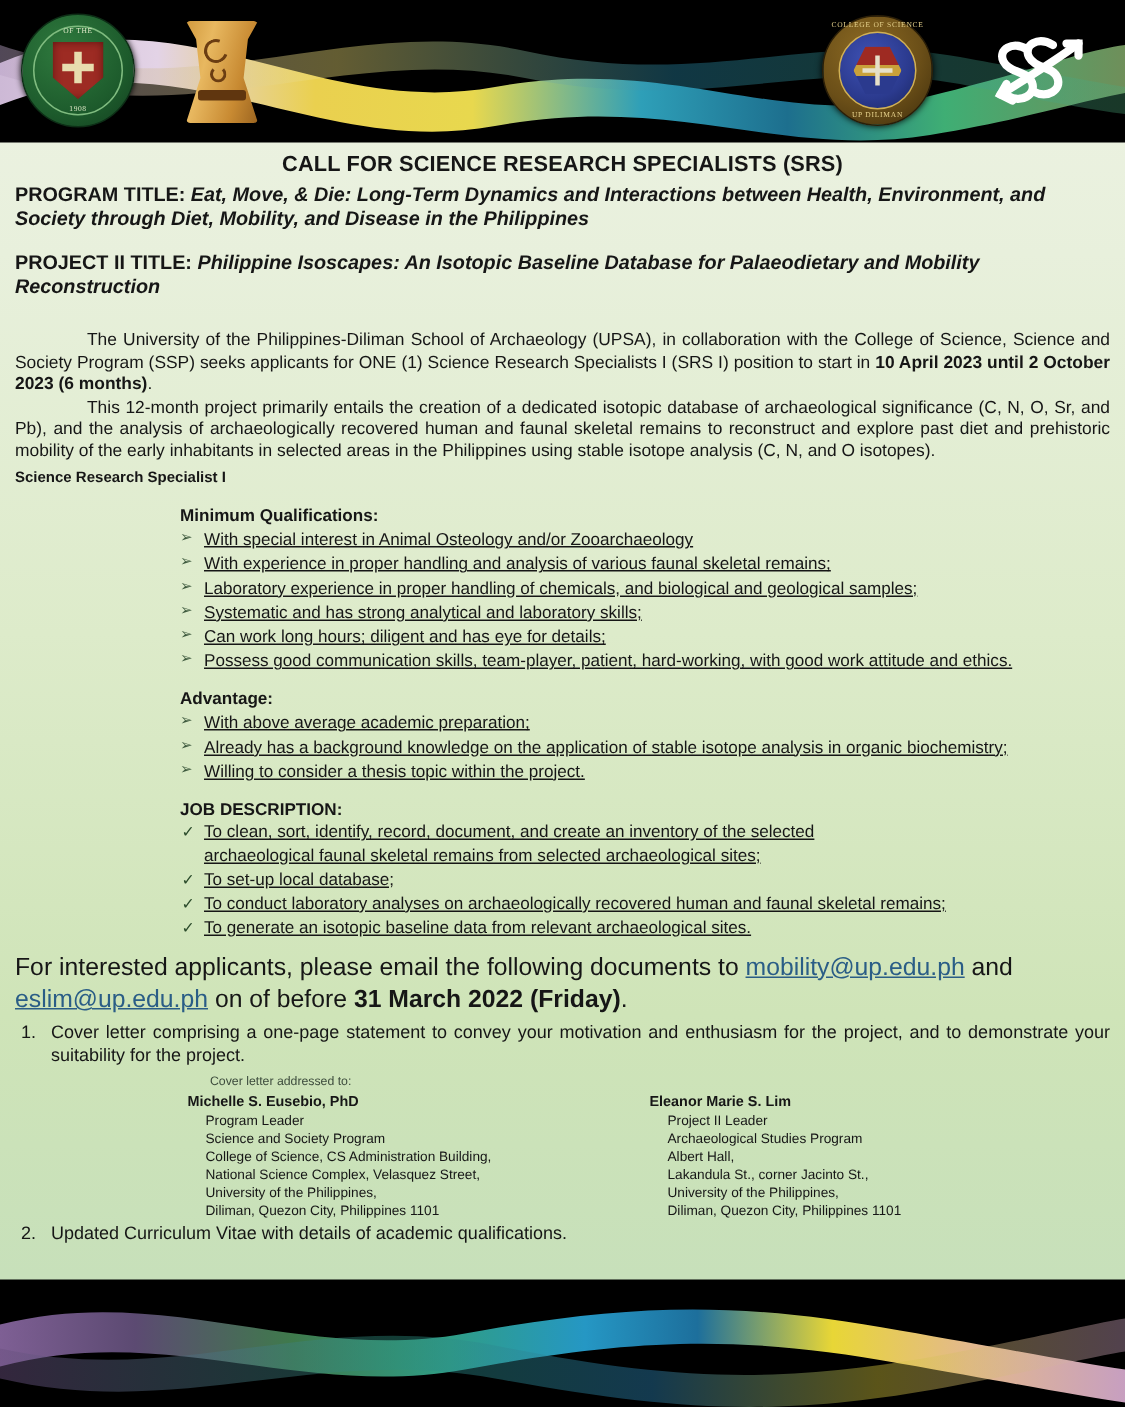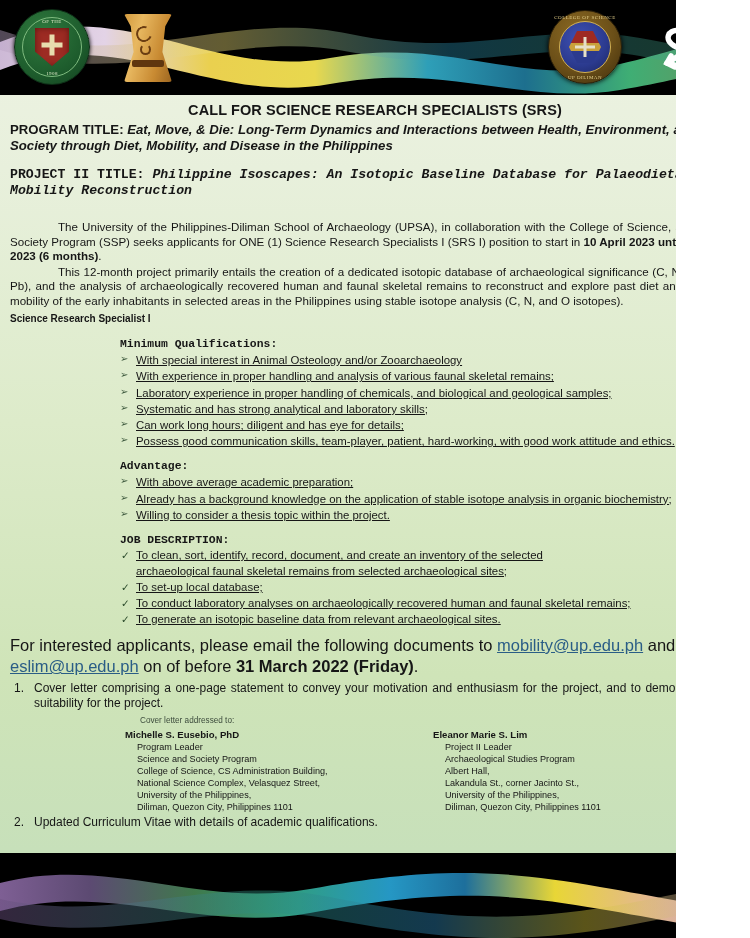--- a/index.html
+++ b/index.html
@@ -6,21 +6,21 @@
 
   html, body {
     width: 750px;
     height: 938px;
     overflow: hidden;
     font-family: "Liberation Sans", sans-serif;
   }
 
   #page {
     position: relative;
-    width: 676px;
+    width: 750px;
     height: 938px;
     background: linear-gradient(to bottom, #eef3e4 0%, #e8f0dc 18%, #ddebca 45%, #cfe4b8 72%, #c3debb 100%);
     overflow: hidden;
   }
 
   
   .banner {
     position: absolute;
     left: 0;
     width: 750px;
@@ -210,21 +210,20 @@
     font-weight: bold;
     margin: 5px 0 3px 0;
   }
 
   
   .block { padding-left: 110px; }
   .block-head {
     font-size: 11.4px;
     font-weight: bold;
     margin-bottom: 2px;
-    font-family: Liberation Mono, monospace;
   }
   ul.arrows, ul.checks { list-style: none; }
   ul.arrows li, ul.checks li {
     font-size: 11.4px;
     line-height: 1.42;
     position: relative;
     padding-left: 16px;
     text-decoration: underline;
   }
   ul.arrows li::before {
@@ -361,21 +360,21 @@
   </div>
 
   <div id="doc">
 
     <div class="h-title">CALL FOR SCIENCE RESEARCH SPECIALISTS (SRS)</div>
 
     <div class="line-bold">
       <span>PROGRAM TITLE:</span><i> Eat, Move, &amp; Die: Long-Term Dynamics and Interactions between Health, Environment, and Society through Diet, Mobility, and Disease in the Philippines</i>
     </div>
 
-    <div class="line-bold" style="margin-top:13px;font-family:Liberation Mono, monospace;">
+    <div class="line-bold" style="margin-top:13px;">
       <span>PROJECT II TITLE:</span><i> Philippine Isoscapes: An Isotopic Baseline Database for Palaeodietary and Mobility Reconstruction</i>
     </div>
 
     <p class="para" style="margin-top:21px;">
       <span class="indent"></span><span>The University of the Philippines-Diliman School of Archaeology (UPSA), in collaboration with the College of Science, Science and Society Program (SSP) seeks applicants for ONE (1) Science Research Specialists I (SRS I) position to start in </span><b>10 April 2023 until 2 October 2023 (6 months)</b><span>.</span>
     </p>
 
     <p class="para">
       <span class="indent"></span><span>This 12-month project primarily entails the creation of a dedicated isotopic database of archaeological significance (C, N, O, Sr, and Pb), and the analysis of archaeologically recovered human and faunal skeletal remains to reconstruct and explore past diet and prehistoric mobility of the early inhabitants in selected areas in the Philippines using stable isotope analysis (C, N, and O isotopes).</span>
     </p>

